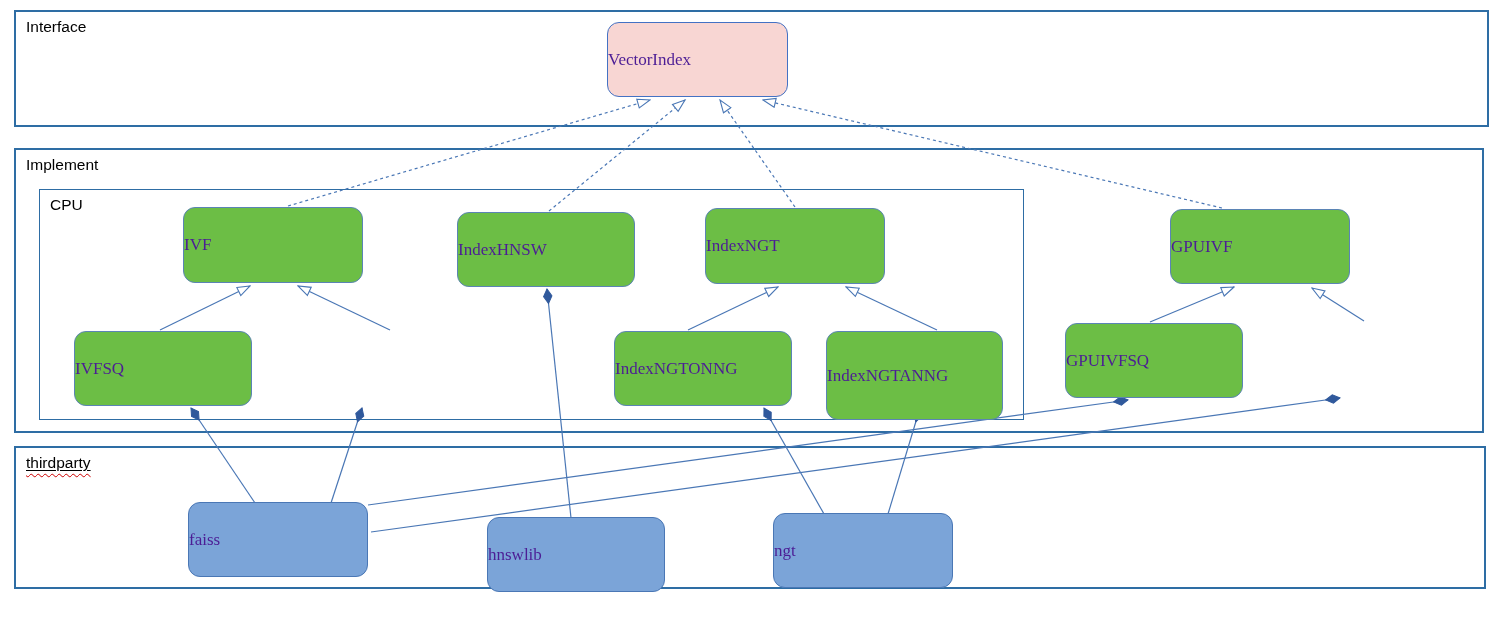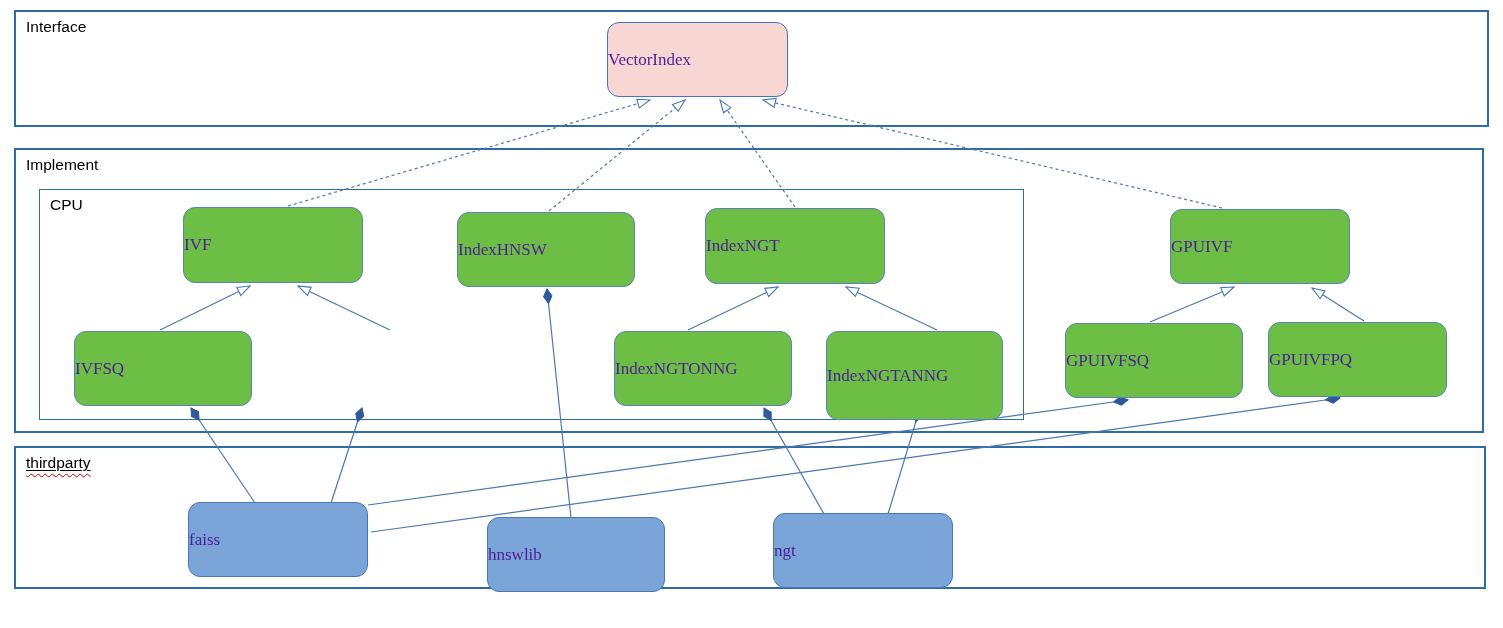--- a/index.html
+++ b/index.html
@@ -115,23 +115,20 @@
     </div>
   <div class="node green" id="n-indexngtonng">
       <span>IndexNGTONNG</span>
     </div>
   <div class="node green" id="n-indexngtanng">
       <span>IndexNGTANNG</span>
     </div>
   <div class="node green" id="n-gpuivfsq">
       <span>GPUIVFSQ</span>
     </div>
-  <div class="node green" id="n-gpuivfpq">
-      <span>GPUIVFPQ</span>
-    </div>
   <div class="node blue" id="n-faiss">
       <span>faiss</span>
     </div>
   <div class="node blue" id="n-hnswlib">
       <span>hnswlib</span>
     </div>
   <div class="node blue" id="n-ngt">
       <span>ngt</span>
     </div>
 

